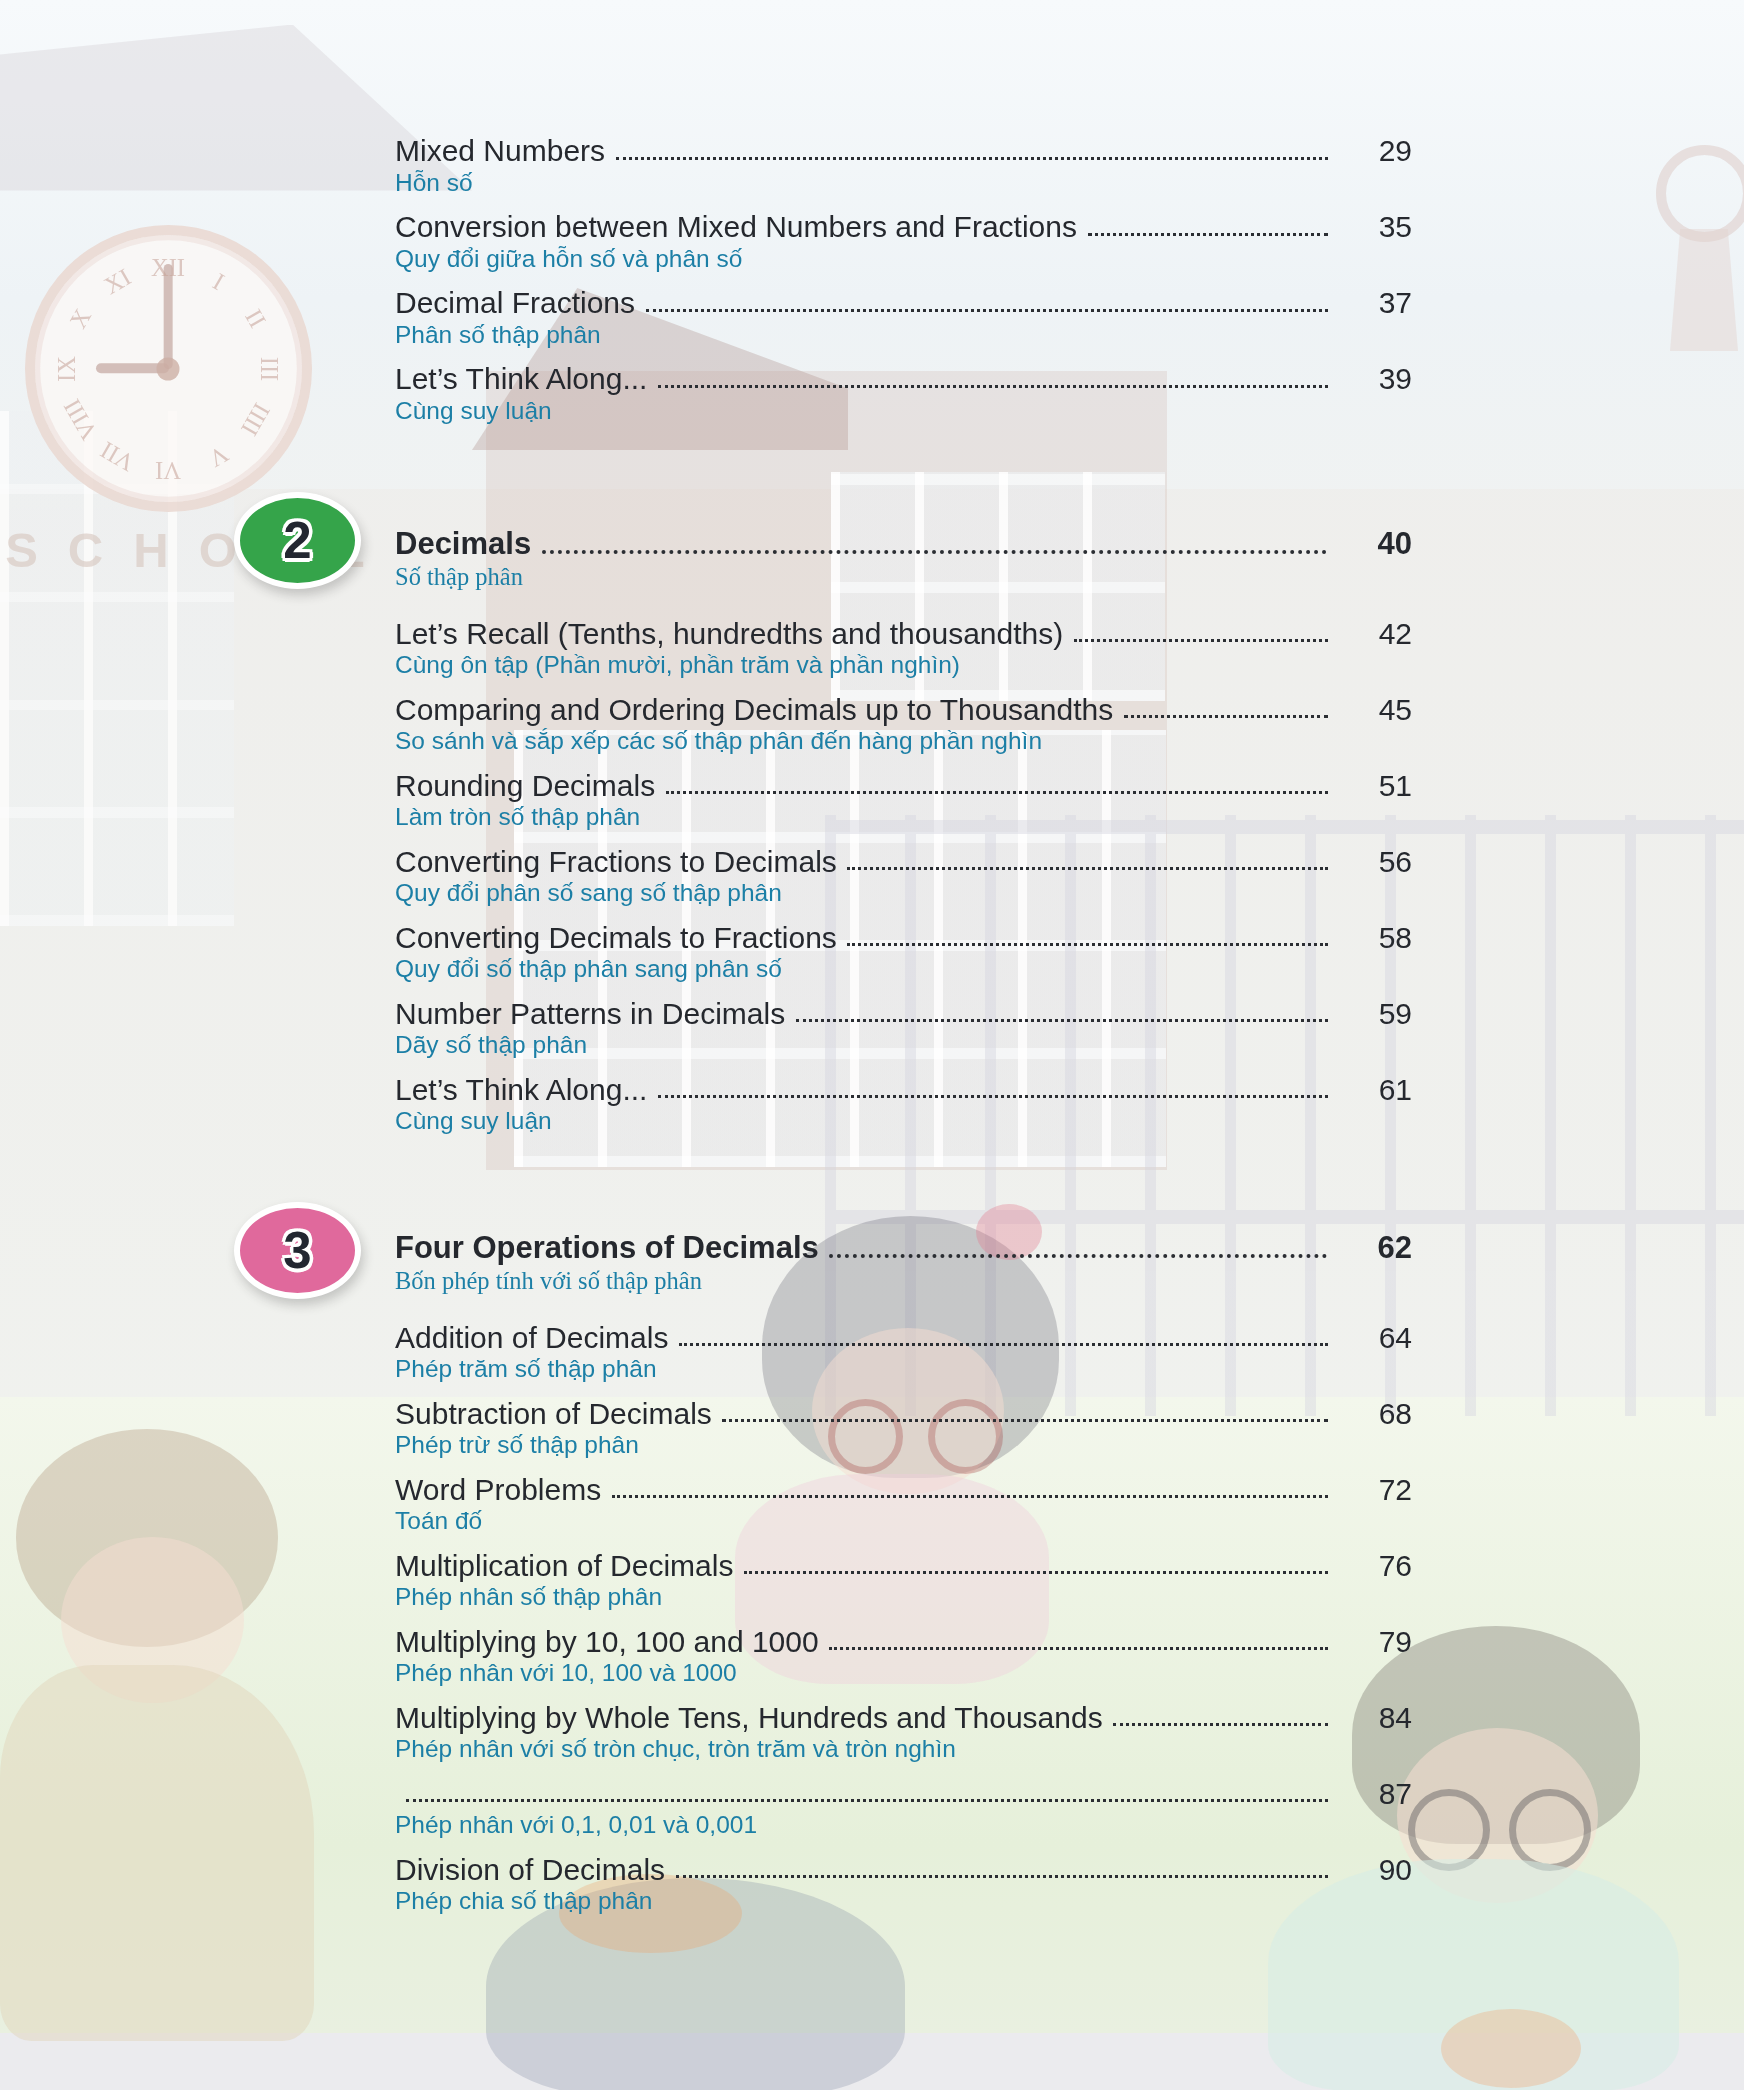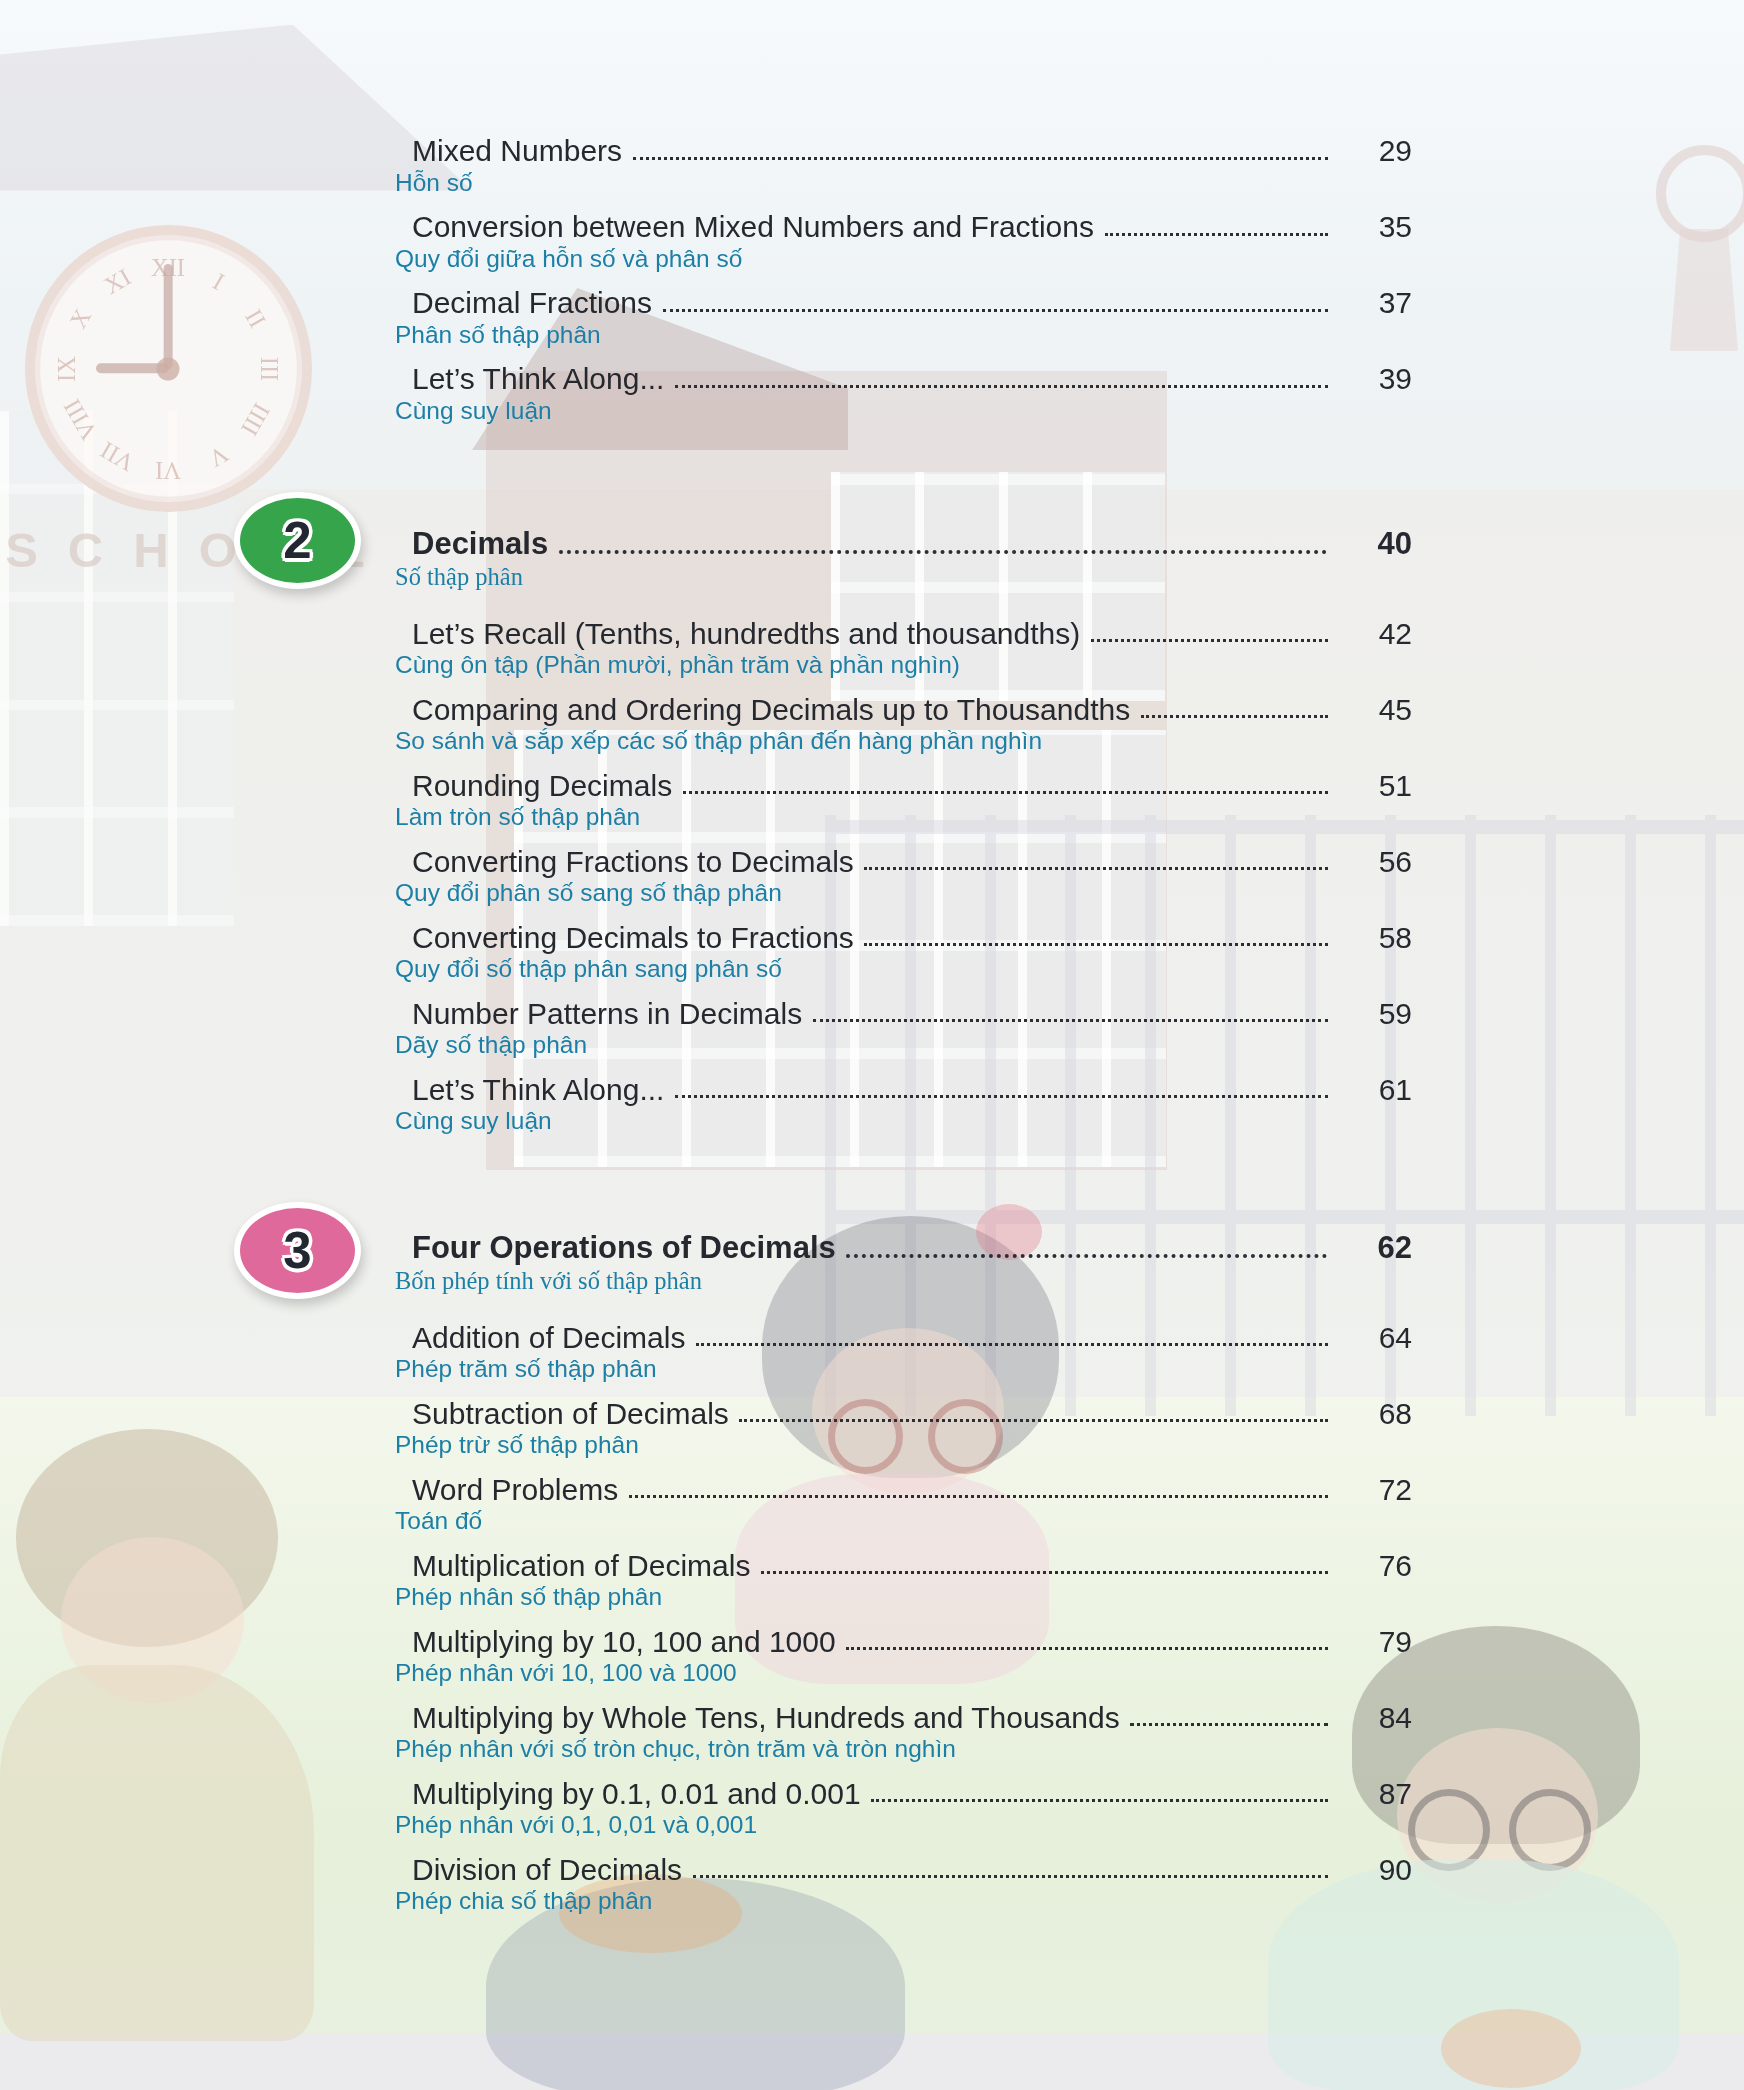--- a/index.html
+++ b/index.html
@@ -85,21 +85,21 @@
   .badge .num{font-size:51px;font-weight:bold;color:#232731;line-height:1;
      text-shadow:-3.5px 0 0 #fff,3.5px 0 0 #fff,0 -3.5px 0 #fff,0 3.5px 0 #fff,
                  -2.6px -2.6px 0 #fff,2.6px 2.6px 0 #fff,-2.6px 2.6px 0 #fff,2.6px -2.6px 0 #fff;}
 
   
   #toc{position:absolute;inset:0;z-index:2;}
   .sec{position:absolute;left:395px;right:332px;}
   .sec-0{top:122px;} .sec-1{top:516px;} .sec-2{top:1220px;}
   .row{white-space:nowrap;}
   .row.en{display:flex;align-items:flex-end;height:46px;font-size:30px;color:#25282e;}
-  .row.en .t{flex-shrink:0;line-height:1.12;margin-left:17px;}
+  .row.en .t{flex-shrink:0;line-height:1.12;}
   .row.en .pg{flex-shrink:0;line-height:1.12;margin-left:44px;}
   .leader{flex:1;border-bottom:3.5px dotted #2b2e33;margin:0 7px 7.9px 10.5px;min-width:35px;}
   .row.en.bold{font-weight:bold;font-size:31px;}
   .row.en.bold .leader{border-bottom-width:4.4px;}
   .row.vi{height:30px;line-height:30px;font-size:24.5px;color:#1c7fa6;overflow:visible;}
   .row.vi.head{margin-bottom:12.2px;font-family:Liberation Serif, serif;}
 </style>
 </head>
 <body>
 
@@ -286,21 +286,20 @@
           <span class="pg">79</span>
         </div>
         <div class="row vi">Phép nhân với 10, 100 và 1000</div>
         <div class="row en">
           <span class="t">Multiplying by Whole Tens, Hundreds and Thousands</span>
           <span class="leader"></span>
           <span class="pg">84</span>
         </div>
         <div class="row vi">Phép nhân với số tròn chục, tròn trăm và tròn nghìn</div>
         <div class="row en">
-          <span class="t">Multiplying by 0.1, 0.01 and 0.001</span>
           <span class="leader"></span>
           <span class="pg">87</span>
         </div>
         <div class="row vi">Phép nhân với 0,1, 0,01 và 0,001</div>
         <div class="row en">
           <span class="t">Division of Decimals</span>
           <span class="leader"></span>
           <span class="pg">90</span>
         </div>
         <div class="row vi">Phép chia số thập phân</div>

